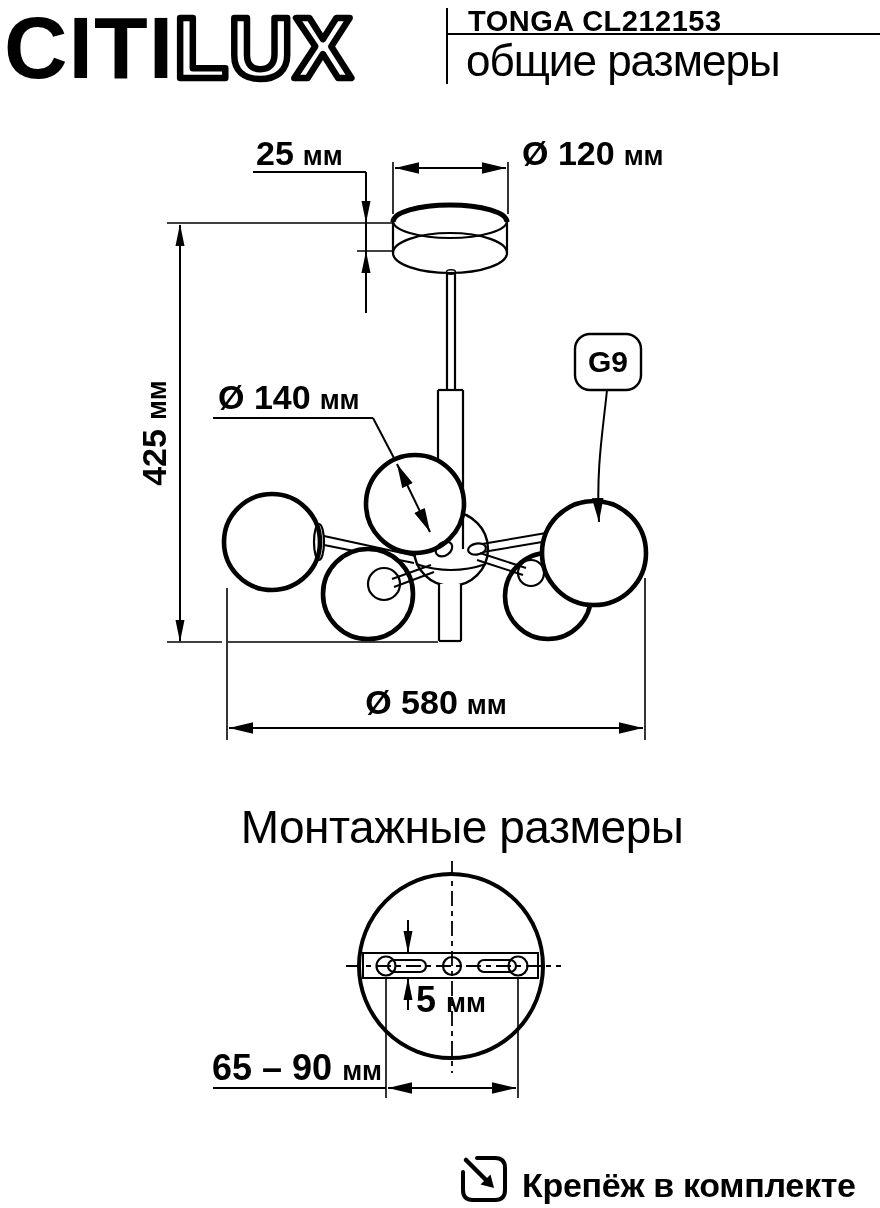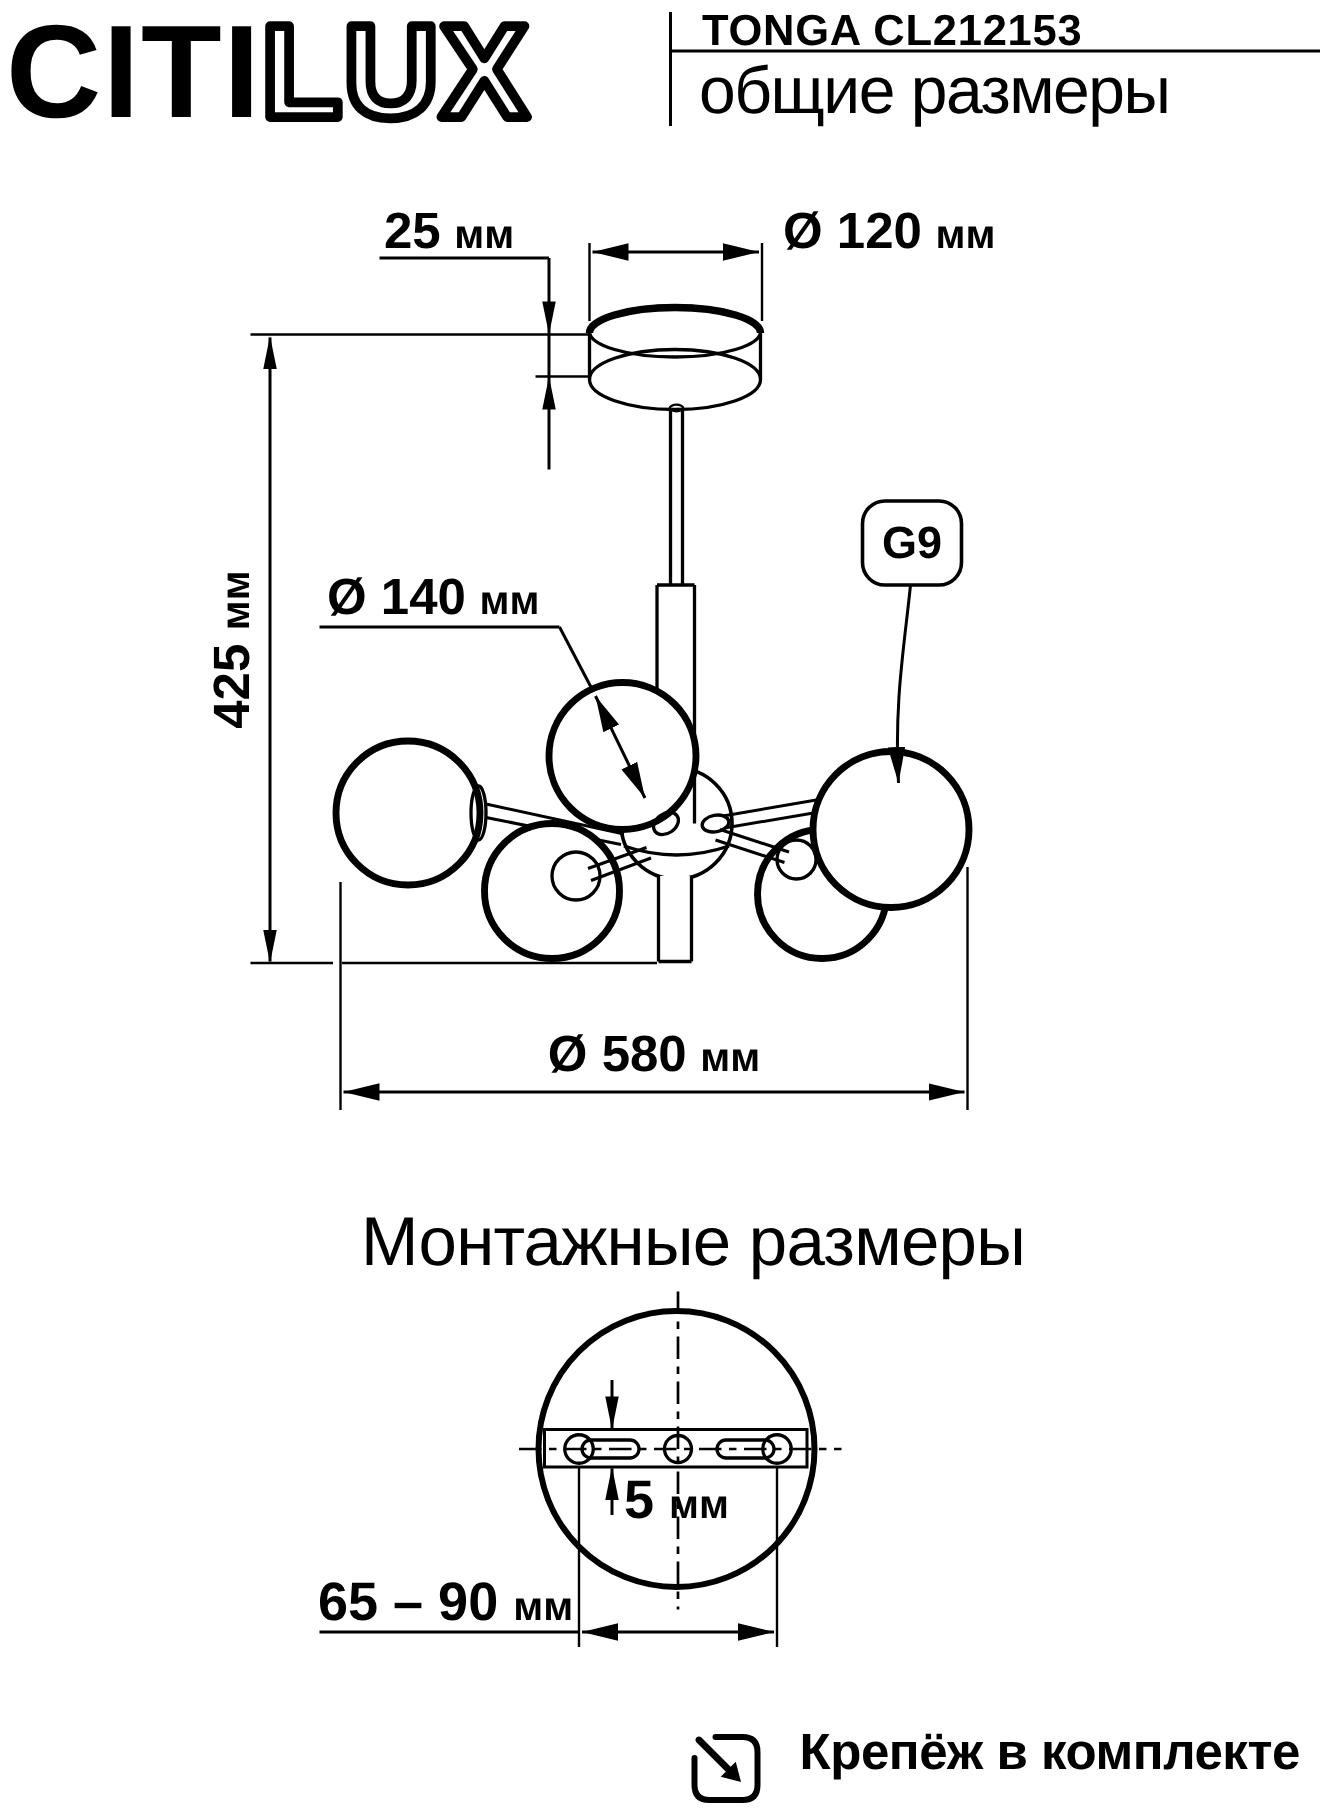--- a/index.html
+++ b/index.html
@@ -22,21 +22,21 @@
   .dimln{stroke-width:2px;}
   .arrowfill{fill:#000;stroke:none;}
   text{font-family:"Liberation Sans",sans-serif;fill:#000;}
   .dim-num{font-size:34px;font-weight:bold;}
   .dim-unit{font-size:27px;font-weight:bold;}
   .dim-num-lg{font-size:36px;font-weight:bold;}
   .g9-label{font-size:30px;font-weight:bold;}
   .heading{font-size:46px;font-weight:400;letter-spacing:-0.5px;}
   .dashed{stroke-dasharray:15 5 5 5;stroke-width:1.8px;}
   
-  #footer{position:absolute;left:456px;top:1149px;display:flex;align-items:flex-start;gap:23px;}
+  #footer{position:absolute;left:456px;top:1149px;display:flex;align-items:flex-end;gap:12px;}
   #footer-note{font-size:34px;font-weight:bold;letter-spacing:-0.3px;white-space:nowrap;}
 </style>
 </head>
 <body>
 
 <div>
   <svg id="brand-svg" width="440" height="96" viewBox="0 0 440 96">
     <text x="0" y="78" font-family="DejaVu Sans, sans-serif" font-weight="bold" font-size="88" letter-spacing="1"><tspan fill="#000">CITI</tspan><tspan fill="#fff" stroke="#000" stroke-width="6.5" stroke-linejoin="round">LUX</tspan></text>
   </svg>
   <div id="header-vline"></div>

